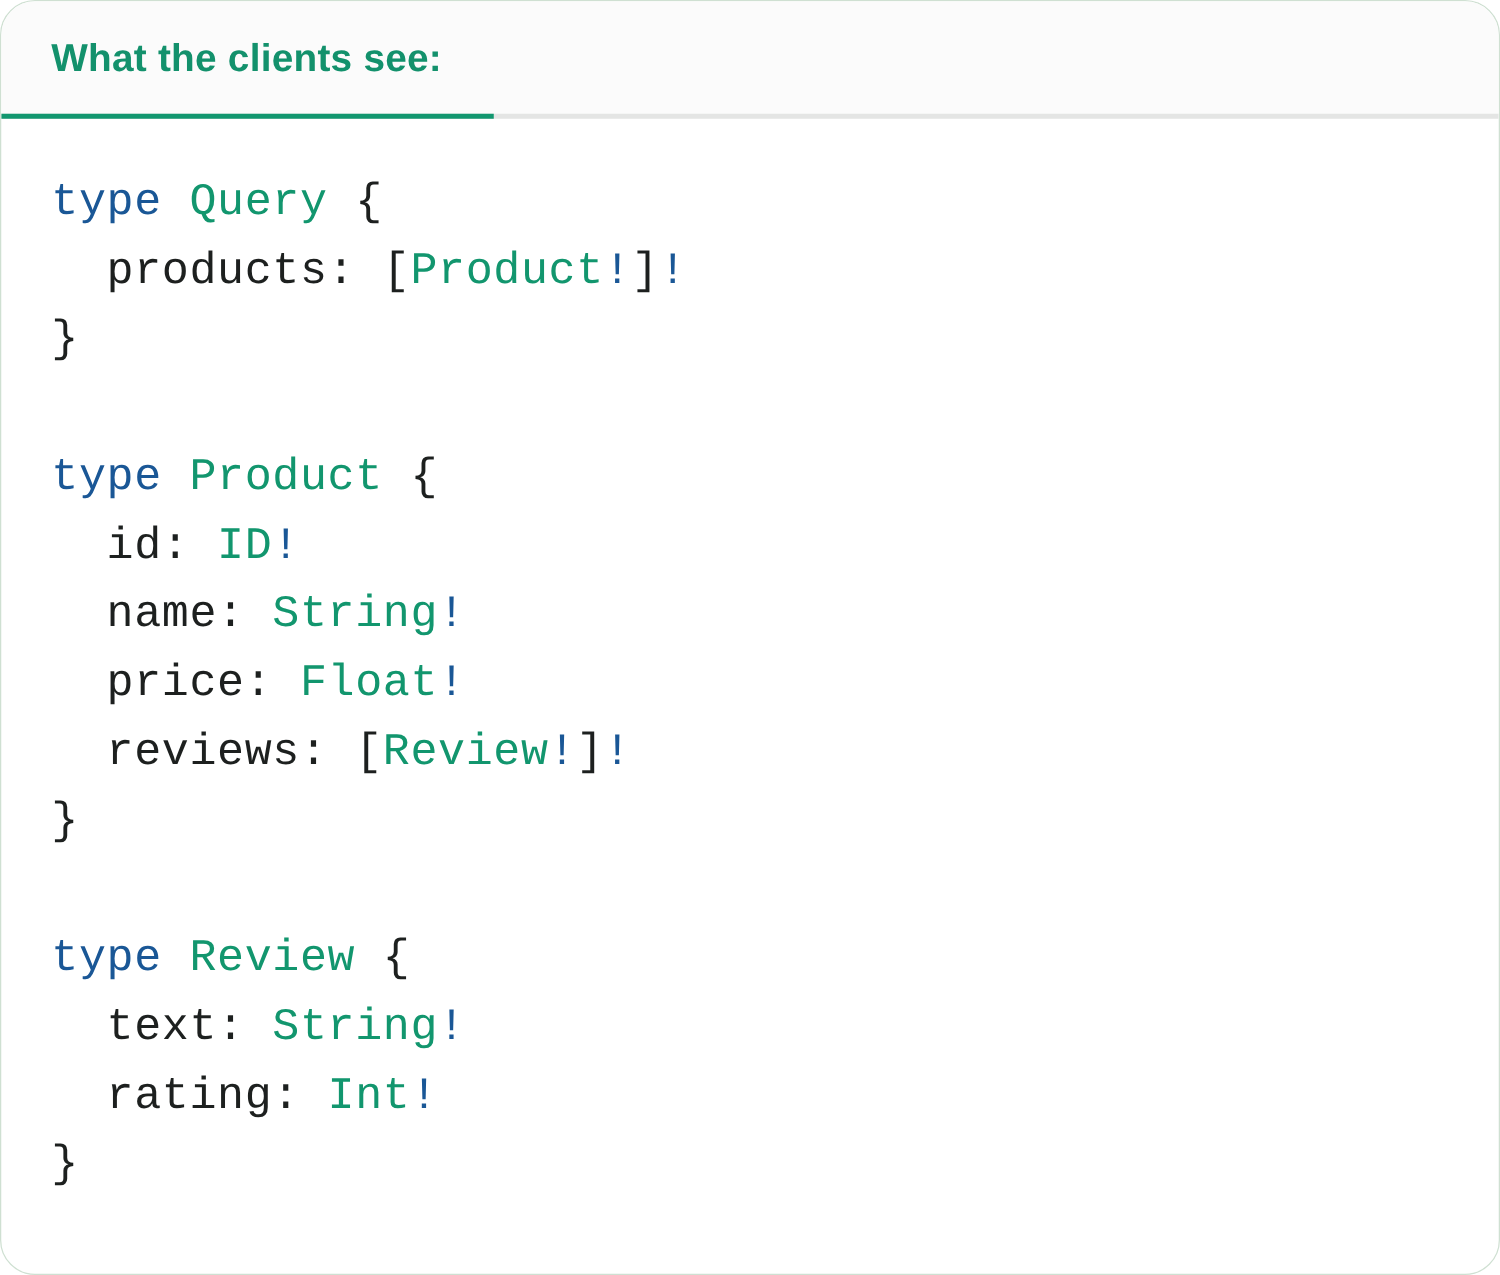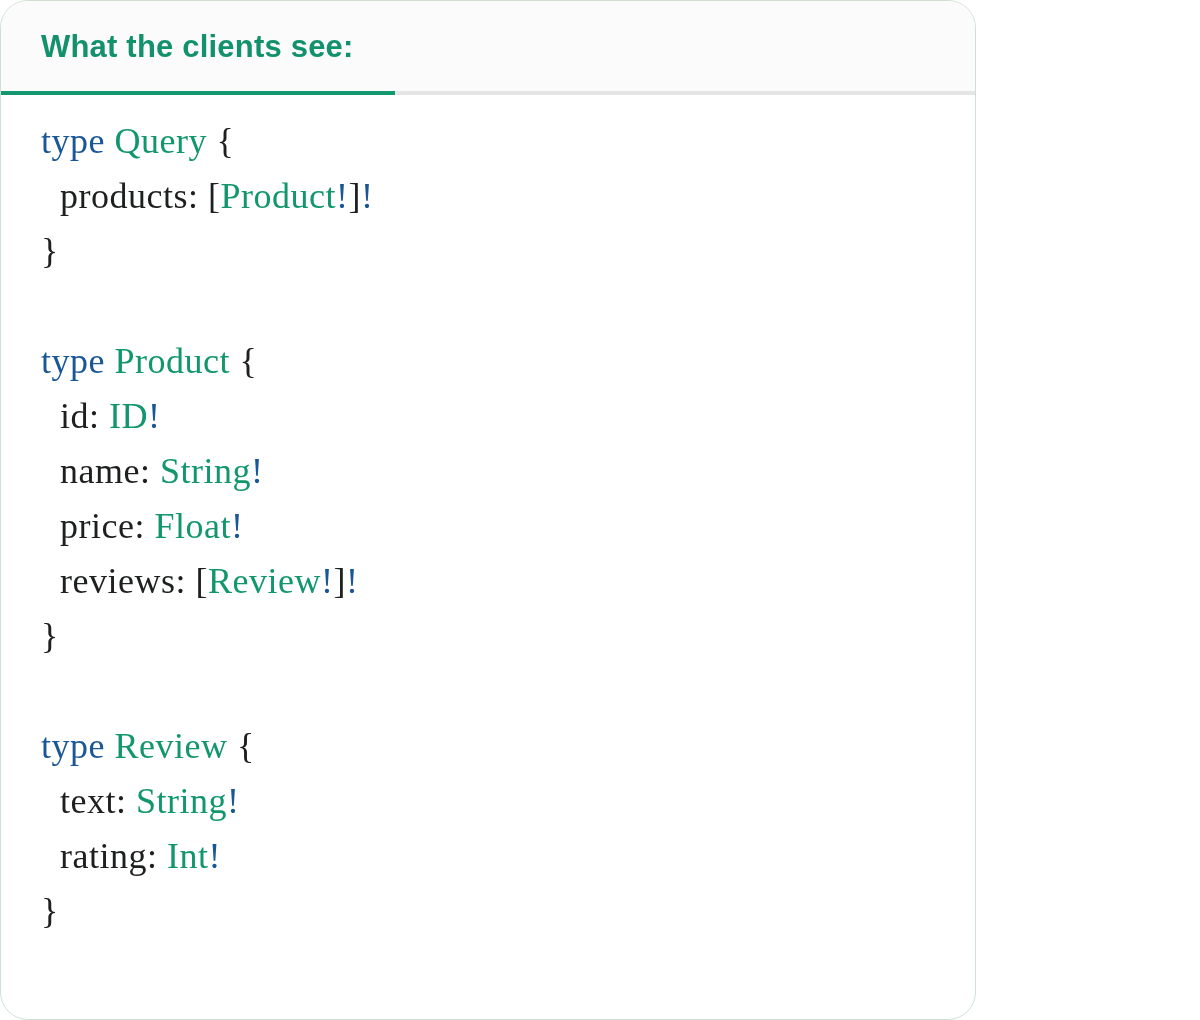--- a/index.html
+++ b/index.html
@@ -12,21 +12,21 @@
     --code_type: #12966e;
     --code_text: #1d201f;
     --code_bang: #1a5796;
   }
   * { box-sizing: border-box; }
   html, body { margin: 0; padding: 0; background: #ffffff; }
   body { width: 1200px; height: 1020px; font-family: "Liberation Sans", sans-serif; }
 
   .card {
     position: relative;
-    width: 976px;
+    width: 1200px;
     height: 1020px;
     background: #ffffff;
     border: 1px solid var(--card_border);
     border-radius: 28px;
     overflow: hidden;
   }
 
   .tab-bar {
     position: relative;
     height: 94px;
@@ -49,22 +49,22 @@
     position: absolute;
     left: 0;
     bottom: -4px;
     width: 394px;
     height: 4px;
     background: var(--tab_underline);
   }
 
   .code {
     margin: 0;
-    padding: 19px 20px 0 40px;
-    font-family: Liberation Serif, serif;
+    padding: 39px 20px 0 40px;
+    font-family: Liberation Mono, monospace;
     font-size: 36px;
     line-height: 55px;
     letter-spacing: 0.5px;
     color: var(--code_text);
   }
 
   .code-line { height: 55px; white-space: pre; }
 
   .tok-kw { color: var(--code_keyword); }
   .tok-ty { color: var(--code_type); }

